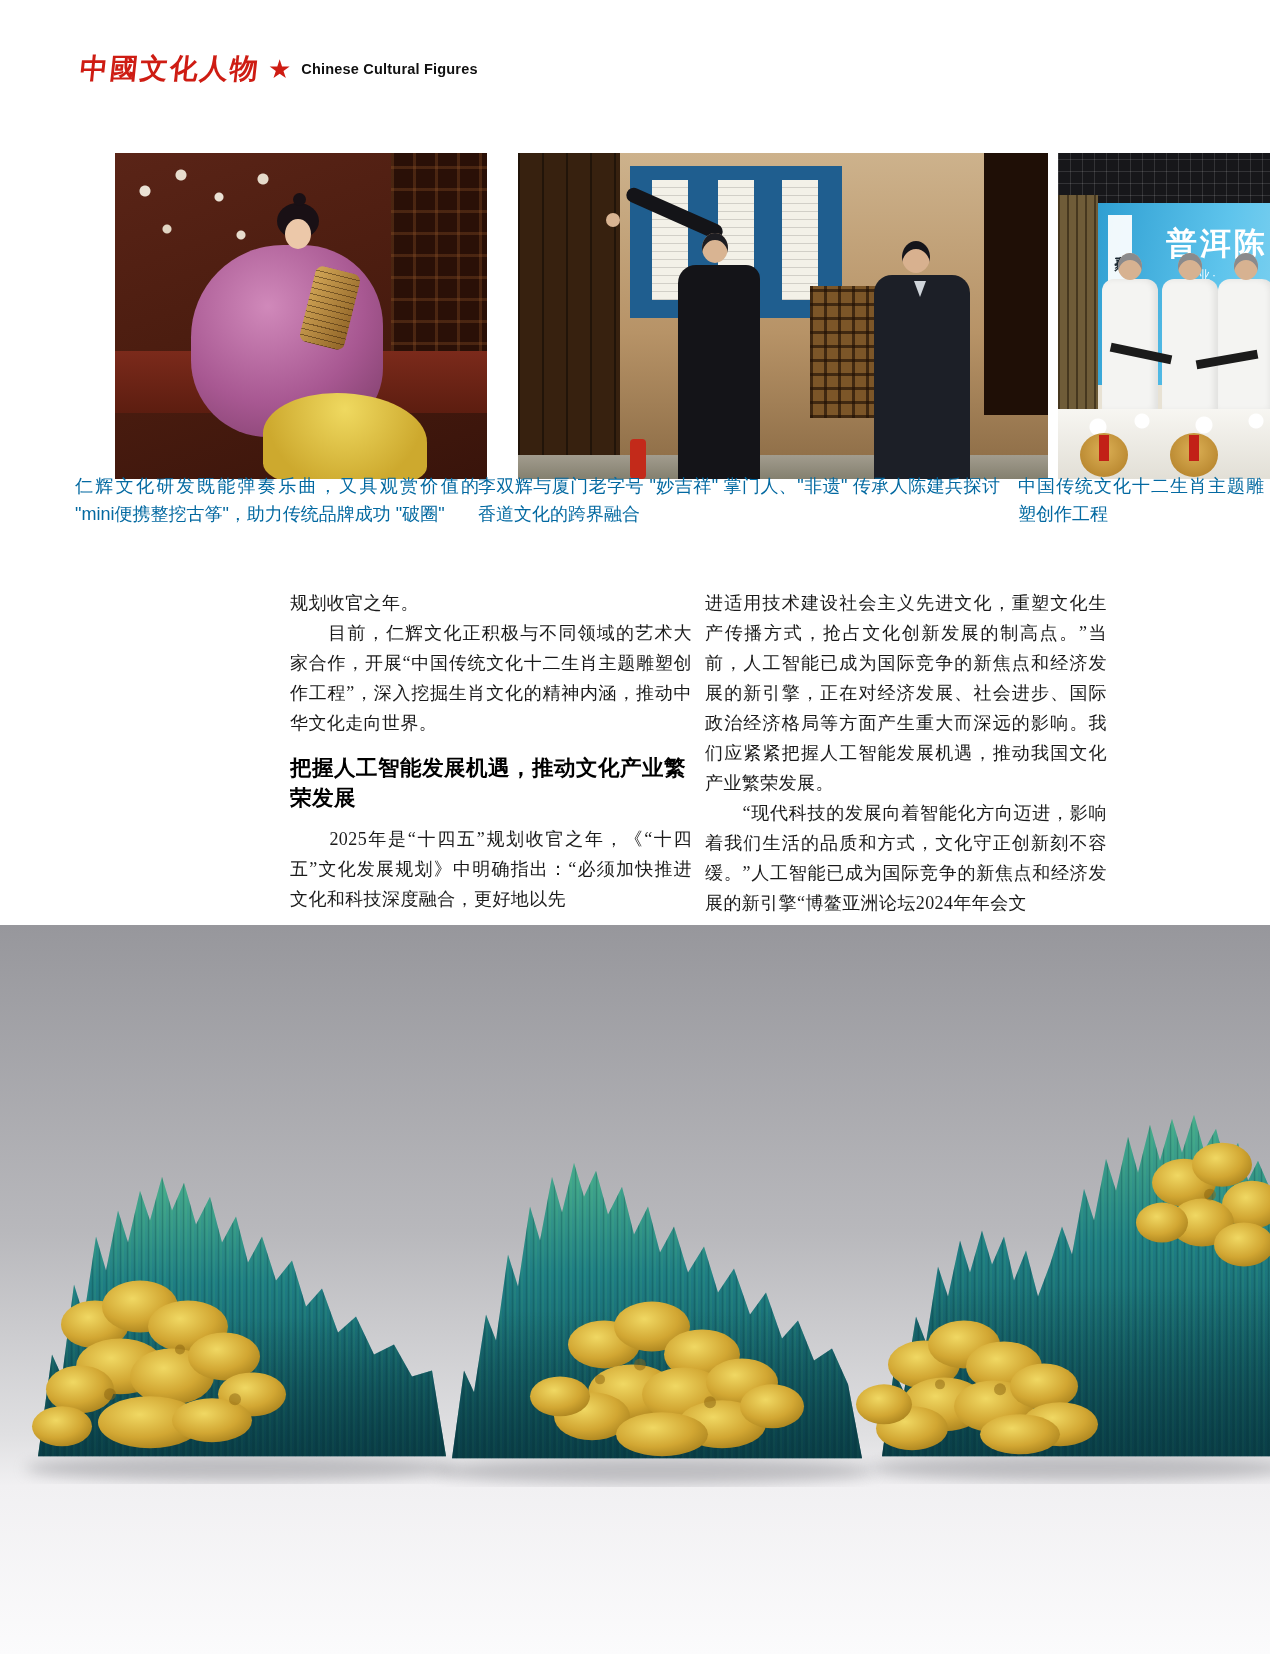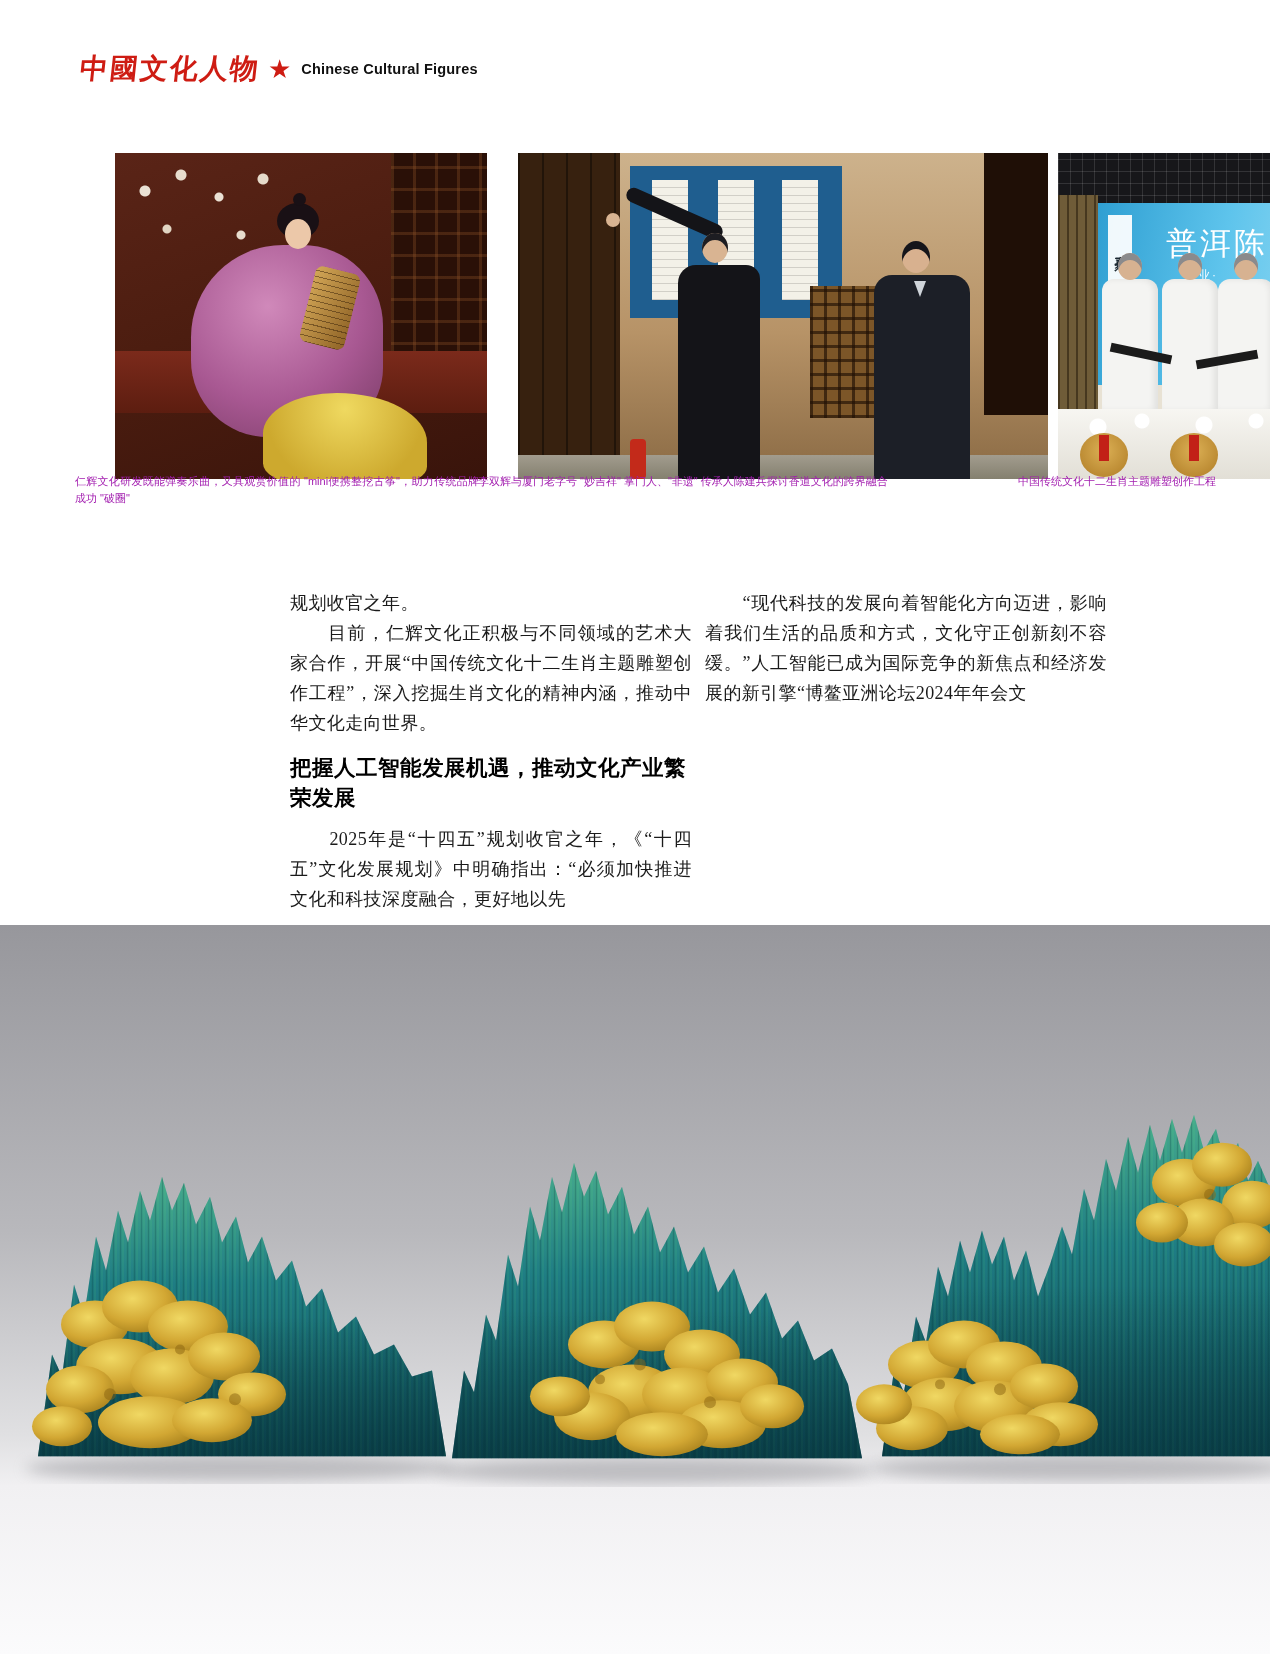--- a/index.html
+++ b/index.html
@@ -75,21 +75,21 @@
 
   
   .p3-bg{inset:0;background:#e8e2d4;}
   .p3-ceiling{left:0;top:0;width:100%;height:55px;background:#17171a;
       background-image:repeating-linear-gradient(0deg,rgba(255,255,255,.12) 0 1px,transparent 1px 12px),
                        repeating-linear-gradient(90deg,rgba(255,255,255,.12) 0 1px,transparent 1px 12px);}
   .p3-bamboo{left:0;top:42px;width:40px;height:284px;background:#6f5c38;
       background-image:repeating-linear-gradient(90deg,rgba(30,20,6,.5) 0 2px,transparent 2px 9px);}
   .p3-banner{left:40px;top:50px;width:212px;height:182px;
       background:linear-gradient(100deg,#2f9fd2 0%,#5ec4ec 55%,#8fd8f2 100%);}
-  .p3-banner-main{left:68px;top:20px;color:#fff;font-weight:normal;font-size:31px;letter-spacing:3px;}
+  .p3-banner-main{left:68px;top:20px;color:#fff;font-weight:bold;font-size:31px;letter-spacing:3px;}
   .p3-banner-sub{left:86px;top:64px;color:#f2fbff;font-size:12px;letter-spacing:2px;}
   .p3-tag{left:10px;top:12px;width:24px;height:68px;background:rgba(255,255,255,.93);
       writing-mode:vertical-rl;text-orientation:upright;font-size:12px;font-weight:bold;color:#1c2a33;
       display:flex;align-items:center;justify-content:center;letter-spacing:2px;}
   .p3-person{top:126px;width:56px;height:132px;border-radius:12px 12px 0 0;background:#f4f4f2;
       box-shadow:inset -4px 0 6px rgba(0,0,0,.08);}
   .p3-person.a{left:44px;} .p3-person.b{left:104px;} .p3-person.c{left:160px;}
   .p3-head{top:100px;width:24px;height:27px;border-radius:50%;background:#d7b291;
       box-shadow:inset 0 7px 0 #8a8a8c;}
   .p3-head.a{left:60px;} .p3-head.b{left:120px;} .p3-head.c{left:176px;}
@@ -100,21 +100,21 @@
       radial-gradient(circle at 84px 12px,#fff 0 7px,transparent 8px),
       radial-gradient(circle at 146px 16px,#fff 0 8px,transparent 9px),
       radial-gradient(circle at 198px 12px,#fff 0 7px,transparent 8px),
       linear-gradient(#f7f6f2,#e2dfd6);}
   .p3-cake{bottom:2px;width:48px;height:44px;border-radius:50%;
       background:radial-gradient(circle at 50% 40%,#dcb055 0%,#b5832c 85%);}
   .p3-cake.one{left:22px;} .p3-cake.two{left:112px;}
   .p3-label{top:2px;left:19px;width:10px;height:26px;background:#c22017;}
 
   
-  .caption{position:absolute;top:473px;font-size:11px;line-height:1.55;color:#a21caf;text-align:justify;}
+  .caption{position:absolute;top:473px;font-size:18px;line-height:1.55;color:#0369a1;text-align:justify;}
   .cap1{left:75px;width:404px;}
   .cap2{left:478px;width:522px;}
   .cap3{left:1018px;width:246px;}
 
   
   .col{position:absolute;top:588px;width:402px;height:332px;overflow:hidden;
        font-family:"Liberation Serif","DejaVu Serif",serif;font-size:18px;line-height:30px;
        color:#1a1a1a;text-align:justify;letter-spacing:.4px;}
   .col-left{left:290px;}
   .col-right{left:705px;}
@@ -202,20 +202,21 @@
   <div class="caption cap2">李双辉与厦门老字号 "妙吉祥" 掌门人、"非遗" 传承人陈建兵探讨香道文化的跨界融合</div>
   <div class="caption cap3">中国传统文化十二生肖主题雕塑创作工程</div>
 
   <div class="col col-left">
     <p>规划收官之年。</p>
     <p>　　目前，仁辉文化正积极与不同领域的艺术大家合作，开展“中国传统文化十二生肖主题雕塑创作工程”，深入挖掘生肖文化的精神内涵，推动中华文化走向世界。</p>
     <h2 class="sec-heading">把握人工智能发展机遇，推动文化产业繁荣发展</h2>
     <p>　　2025年是“十四五”规划收官之年，《“十四五”文化发展规划》中明确指出：“必须加快推进文化和科技深度融合，更好地以先</p>
   </div>
   <div class="col col-right">
+    <p>进适用技术建设社会主义先进文化，重塑文化生产传播方式，抢占文化创新发展的制高点。”当前，人工智能已成为国际竞争的新焦点和经济发展的新引擎，正在对经济发展、社会进步、国际政治经济格局等方面产生重大而深远的影响。我们应紧紧把握人工智能发展机遇，推动我国文化产业繁荣发展。</p>
     <p>　　“现代科技的发展向着智能化方向迈进，影响着我们生活的品质和方式，文化守正创新刻不容缓。”人工智能已成为国际竞争的新焦点和经济发展的新引擎“博鳌亚洲论坛2024年年会文</p>
   </div>
 
   <div class="artwork">
     <svg viewBox="0 0 1270 730" preserveAspectRatio="none">
       <defs>
         <linearGradient id="bg" x1="0" y1="0" x2="0" y2="1">
           <stop offset="0" stop-color="#97979c"></stop>
           <stop offset="0.42" stop-color="#b8b8bc"></stop>
           <stop offset="0.70" stop-color="#e0e0e2"></stop>

